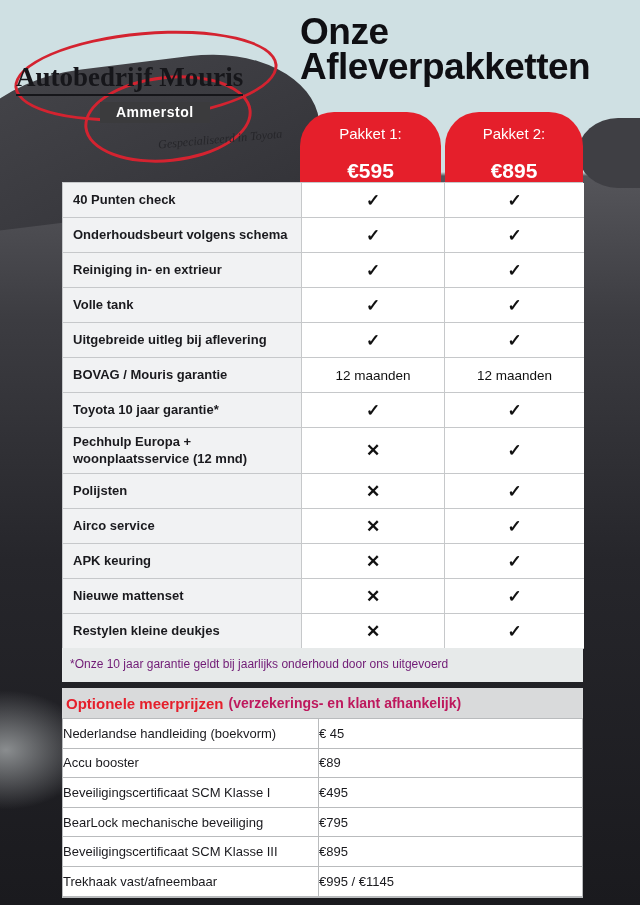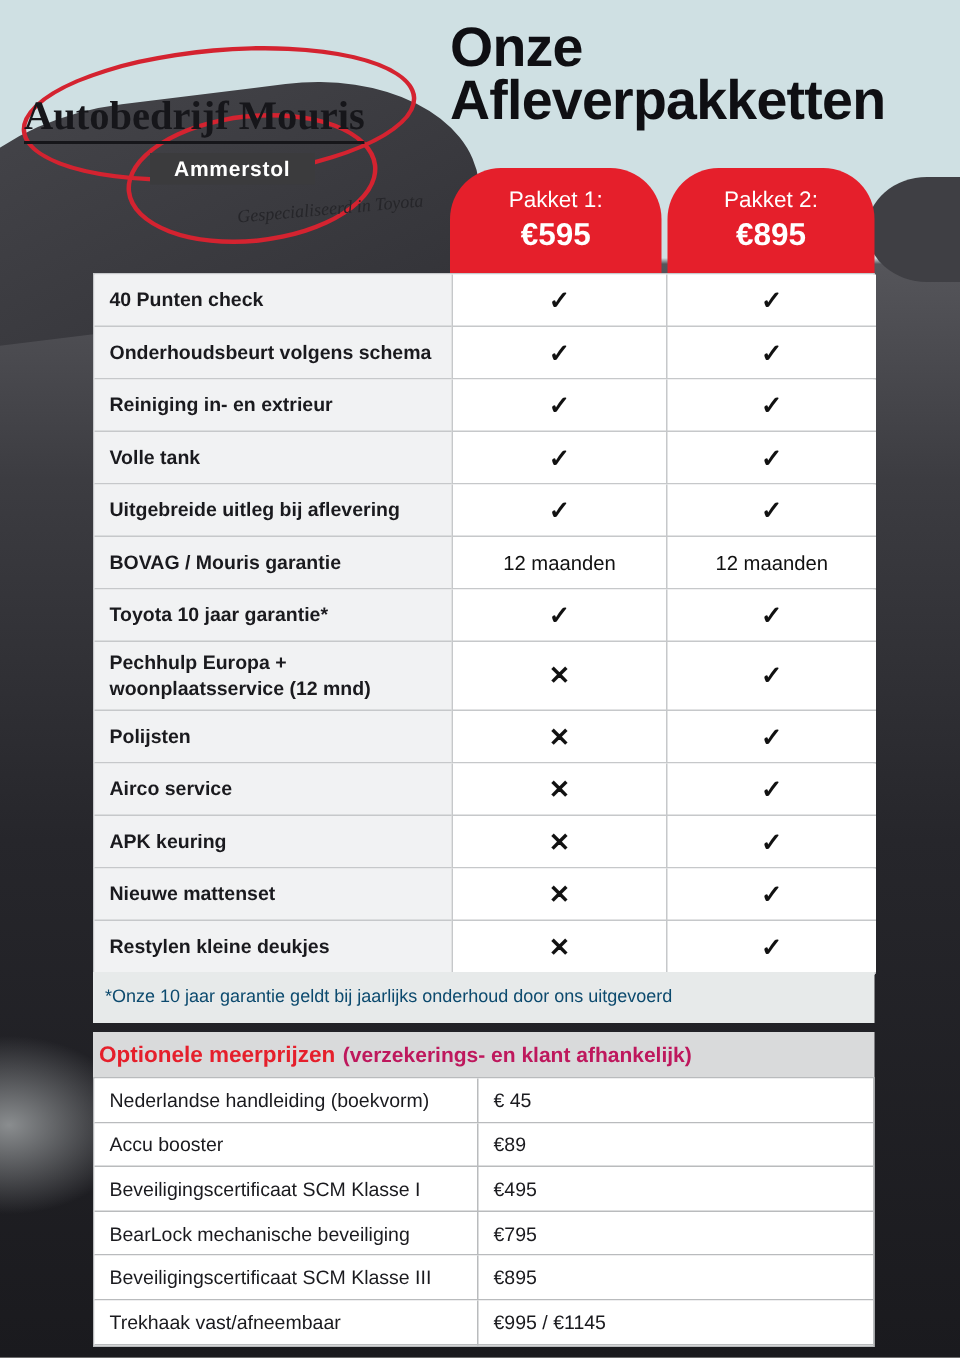--- a/index.html
+++ b/index.html
@@ -62,21 +62,21 @@
   }
 
   
   .tab {
     position:absolute; top:112px; height:70px; background:#e51f2b; color:#fff;
     border-radius:34px 34px 0 0; text-align:center; padding-top:13px;
   }
   .tab1 { left:300px; width:141px; }
   .tab2 { left:445px; width:138px; }
   .tab-label { font-size:15px; font-weight:400; }
-  .tab-price { font-size:21px; font-weight:700; margin-top:3px; }
+  .tab-price { font-size:21px; font-weight:700; margin-top:17px; }
 
   
   .main-table {
     position:absolute; left:62px; top:182px; width:521px;
     display:grid; grid-template-columns:238px 143px 140px;
     background:#fff; border:1px solid #c6c8ca;
   }
   .cell { border-bottom:1px solid #c6c8ca; }
   .cell.label {
     background:#f1f2f3; display:flex; align-items:center;
@@ -85,38 +85,38 @@
   .cell.val {
     display:flex; align-items:center; justify-content:center;
     border-left:1px solid #c6c8ca; background:#fff; color:#111;
   }
   .cell.sym { font-size:17px; font-weight:700; }
   .cell.txt { font-size:13.5px; font-weight:400; }
 
   
   .footnote {
     position:absolute; left:62px; top:648px; width:521px; height:34px;
-    background:#e7eaea; color:#0c4a6e; font-size:12px; padding:9px 8px 0 8px;
+    background:#e7eaea; color:#701a75; font-size:12px; padding:9px 8px 0 8px;
   }
 
   
   .opt-header {
     position:absolute; left:62px; top:688px; width:521px; height:30px;
     background:#d9dadb; display:flex; align-items:center; padding-left:4px;
   }
   .opt-red { color:#e51f2b; font-size:15px; font-weight:700; margin-right:5px; }
   .opt-black { color:#be185d; font-size:14px; font-weight:700; }
 
   .opt-table {
     position:absolute; left:62px; top:718px; width:521px;
     display:grid; grid-template-columns:255px 1fr; grid-auto-rows:29.6px;
     background:#fff; border:1px solid #b9bbbd;
   }
   .ocell { border-bottom:1px solid #b9bbbd; display:flex; align-items:center;
-    font-size:13px; color:#1a1a1e; padding-left:10px; background:#fff; }
+    font-size:13px; color:#1a1a1e; background:#fff; }
   .ocell.price { border-left:1px solid #b9bbbd; }
 </style>
 </head>
 <body>
 
 <div class="canvas">
 
   <div class="car-roof"></div>
   <div class="car-mirror"></div>
   <div class="car-body-highlight"></div>

